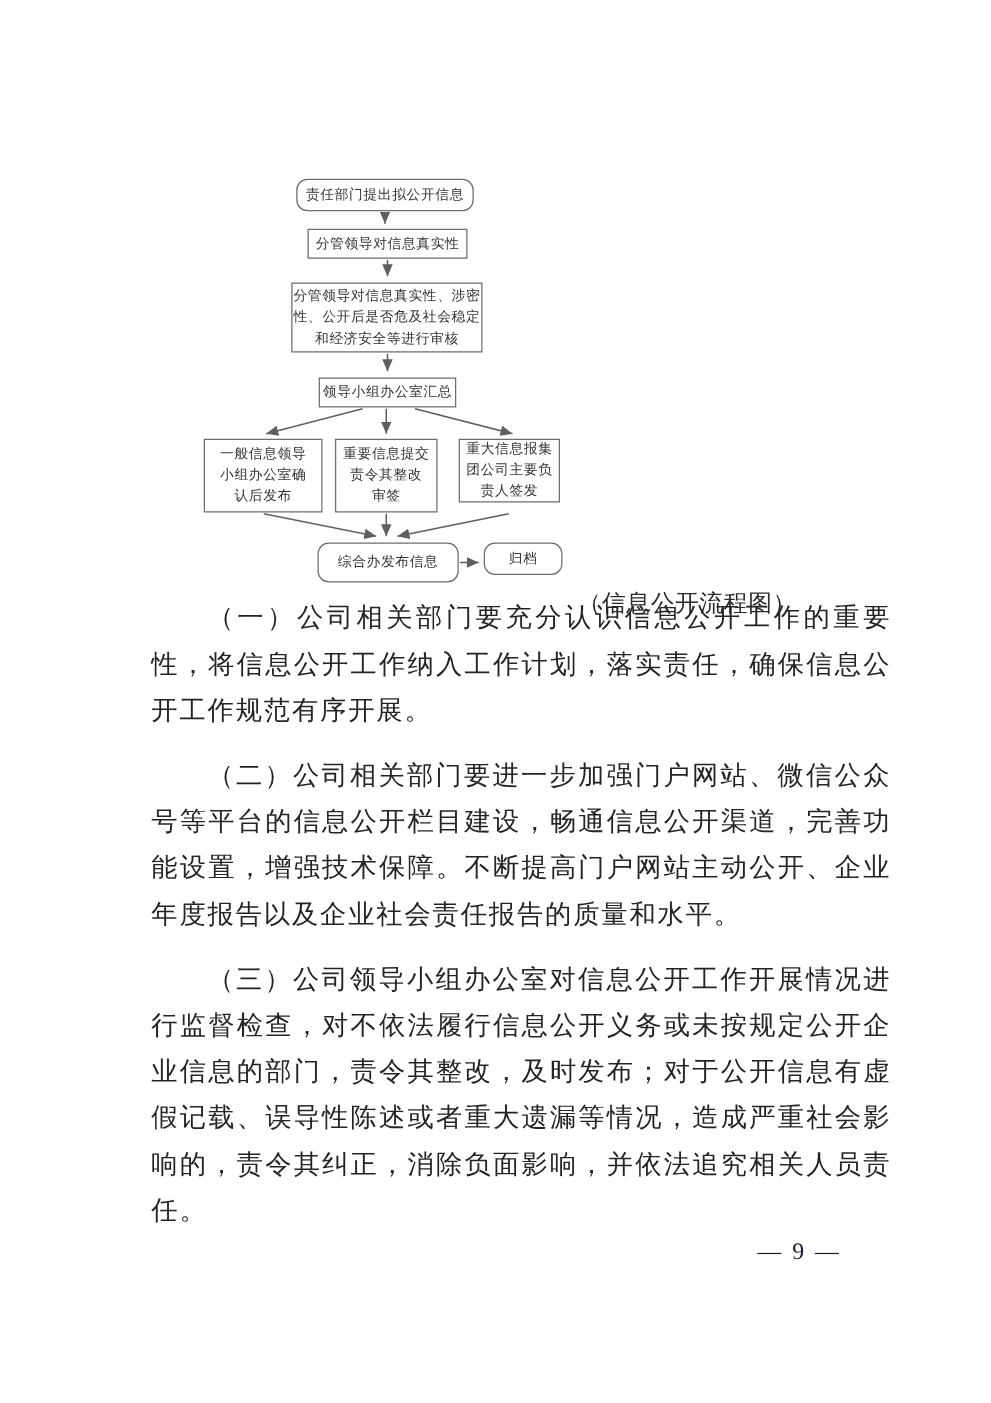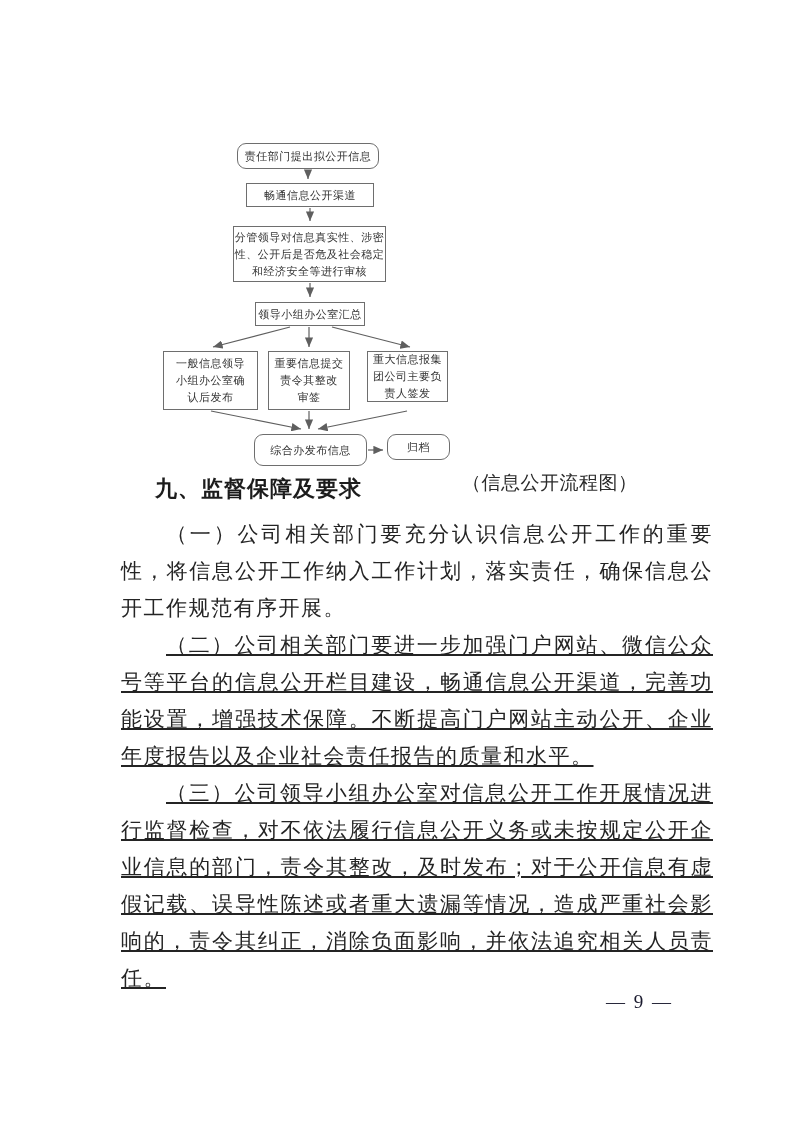--- a/index.html
+++ b/index.html
@@ -56,21 +56,21 @@
     letter-spacing:1px;
   }
   .body-text p{
     margin:0;
     font-size:21px;
     letter-spacing:1.5px;
     line-height:37px;
     text-align:justify;
     text-indent:45px;
   }
-  .body-text p + p{margin-top:0;text-decoration:underline;}
+  .body-text p + p{margin-top:15px;}
 
   
   .page-number{
     position:absolute;
     left:606px;top:991px;
     font-size:19px;
     letter-spacing:2px;
     color:#1a1a2e;
   }
 </style>
@@ -96,21 +96,21 @@
         <line x1="332" y1="327" x2="410" y2="347" marker-end="url(#ah)"></line>
         <line x1="211" y1="411" x2="301" y2="429" marker-end="url(#ah)"></line>
         <line x1="309" y1="411" x2="309" y2="429" marker-end="url(#ah)"></line>
         <line x1="407" y1="411" x2="318" y2="429" marker-end="url(#ah)"></line>
         <line x1="368" y1="450" x2="383" y2="450" marker-end="url(#ah)"></line>
       </g>
     </svg>
 
     <div class="fc-node rounded" style="left:237px;top:143px;width:142px;height:26px;">责任部门提出拟公开信息</div>
 
-    <div class="fc-node" style="left:246px;top:183px;width:128px;height:24px;">畅通信息公开渠道</div>
+    <div class="fc-node" style="left:246px;top:183px;width:128px;height:24px;">分管领导对信息真实性</div>
 
     <div class="fc-node multiline" style="left:233px;top:226px;width:153px;height:56px;">分管领导对信息真实性、涉密
 性、公开后是否危及社会稳定
 和经济安全等进行审核</div>
 
     <div class="fc-node" style="left:255px;top:302px;width:110px;height:24px;">领导小组办公室汇总</div>
 
     <div class="fc-node multiline" style="left:163px;top:351px;width:95px;height:59px;">一般信息领导
 小组办公室确
 认后发布</div>
@@ -124,21 +124,20 @@
 责人签发</div>
 
     <div class="fc-node rounded" style="left:254px;top:434px;width:113px;height:32px;">综合办发布信息</div>
 
     <div class="fc-node rounded" style="left:387px;top:434px;width:63px;height:26px;text-align:center;">归档</div>
 
     <div class="fc-caption">（信息公开流程图）</div>
   </div>
 
   <div class="body-text">
-    <h2 class="section-heading">九、监督保障及要求</h2>
     <p>（一）公司相关部门要充分认识信息公开工作的重要性，将信息公开工作纳入工作计划，落实责任，确保信息公开工作规范有序开展。</p>
     <p>（二）公司相关部门要进一步加强门户网站、微信公众号等平台的信息公开栏目建设，畅通信息公开渠道，完善功能设置，增强技术保障。不断提高门户网站主动公开、企业年度报告以及企业社会责任报告的质量和水平。</p>
     <p>（三）公司领导小组办公室对信息公开工作开展情况进行监督检查，对不依法履行信息公开义务或未按规定公开企业信息的部门，责令其整改，及时发布；对于公开信息有虚假记载、误导性陈述或者重大遗漏等情况，造成严重社会影响的，责令其纠正，消除负面影响，并依法追究相关人员责任。</p>
   </div>
 
   <div class="page-number">— 9 —</div>
 
 </div>
 
 </body></html>

